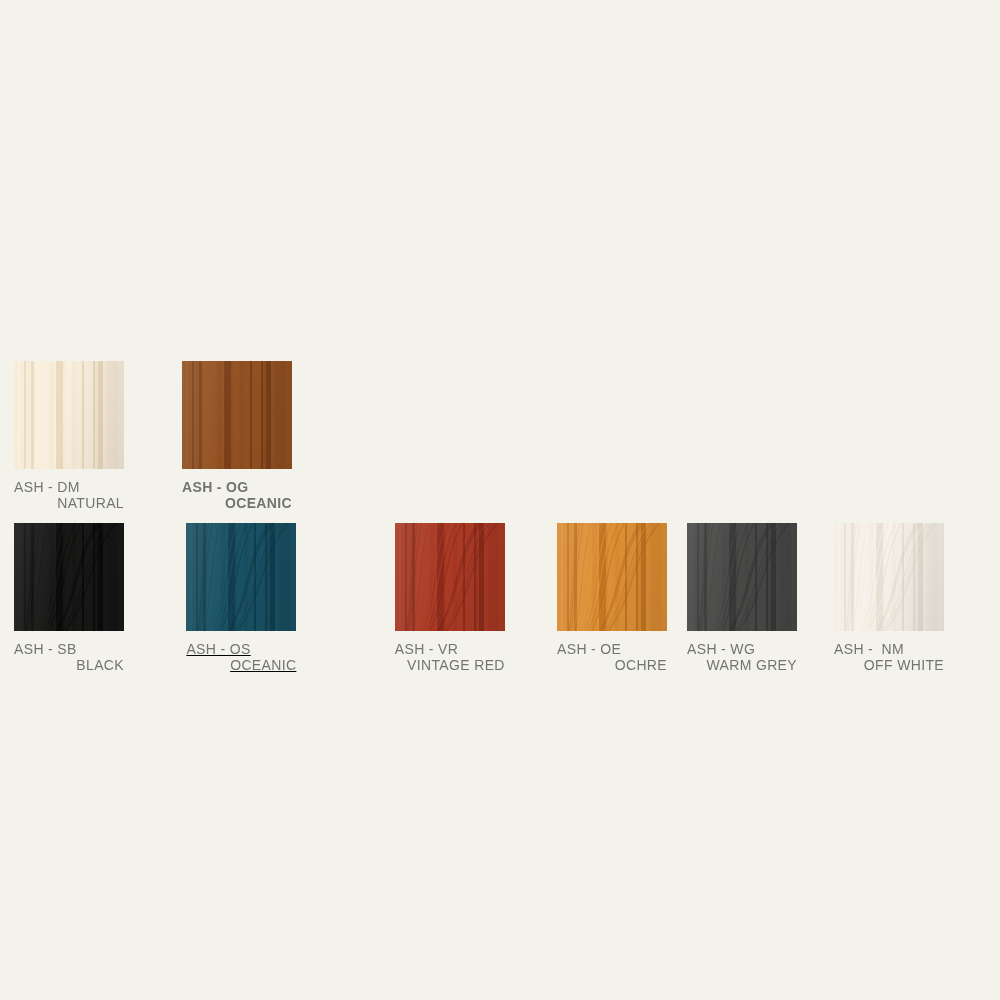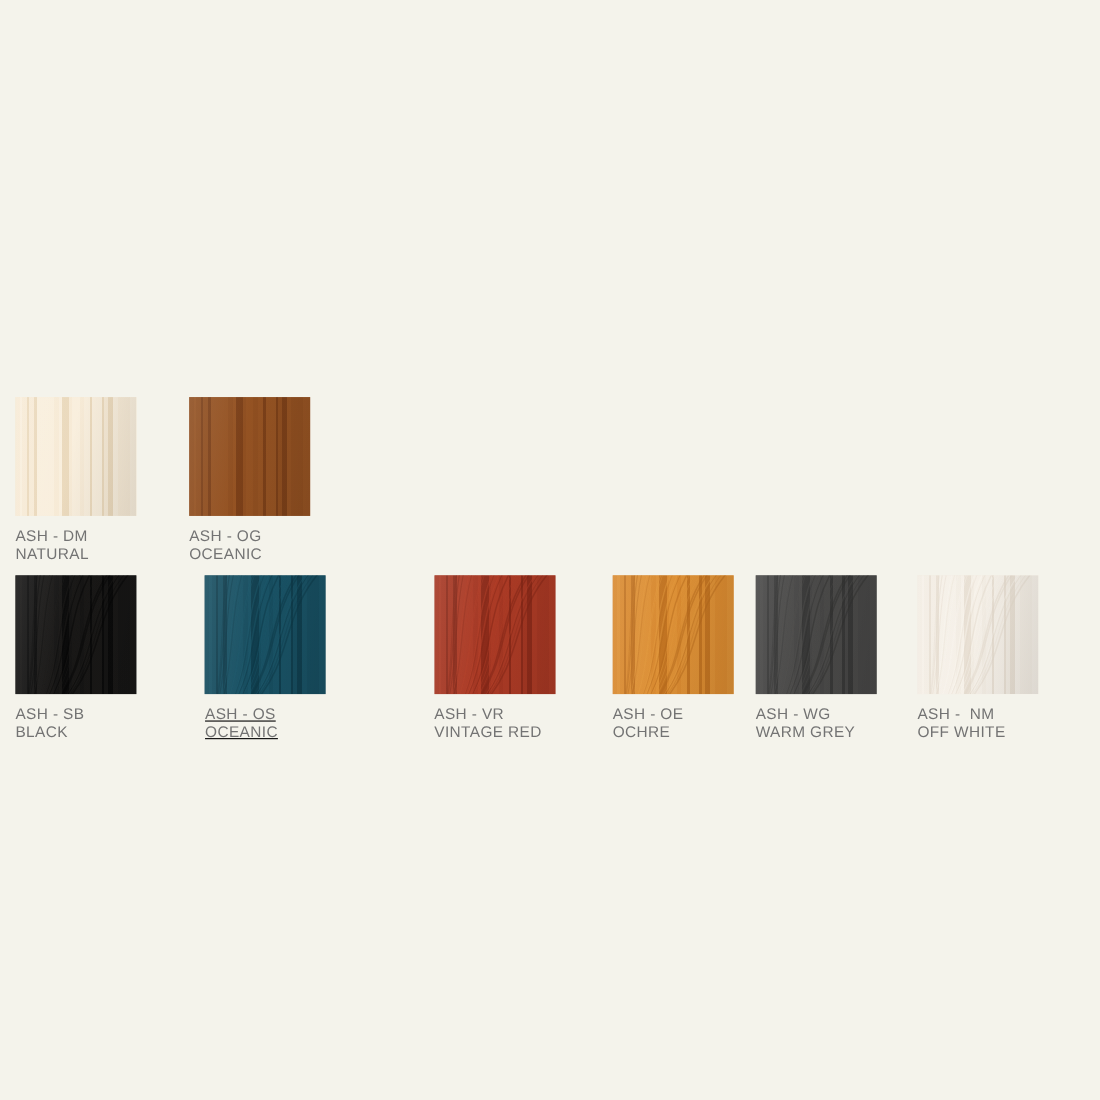--- a/index.html
+++ b/index.html
@@ -58,37 +58,37 @@
     line-height: 16px;
     letter-spacing: 0.35px;
     white-space: pre;
   }
   .caption-code {
     display: block;
     text-align: left;
   }
   .caption-name {
     display: block;
-    text-align: left;
+    text-align: right;
     white-space: nowrap;
   }
 </style>
 </head>
 <body style="background: rgb(244, 243, 235);">
 
 <div id="swatch-board">
   <div class="swatch-row row-1">
       <div class="swatch-cell" style="left: 0px;">
         <div class="swatch-chip" style="background: rgb(244, 230, 207);">
           <div class="grain-layer" style="background-image: linear-gradient(90deg, rgb(249, 238, 220) 0%, rgb(249, 238, 220) 3.9%, rgb(253, 246, 233) 3.9%, rgb(253, 246, 233) 5.73%, rgb(249, 238, 220) 5.73%, rgb(249, 238, 220) 9.37%, rgb(227, 207, 174) 9.37%, rgb(227, 207, 174) 11%, rgb(249, 238, 220) 11%, rgb(249, 238, 220) 15.44%, rgb(227, 207, 174) 15.44%, rgb(227, 207, 174) 18.21%, rgb(253, 246, 233) 18.21%, rgb(253, 246, 233) 23.02%, rgb(253, 246, 233) 23.02%, rgb(253, 246, 233) 26.97%, rgb(253, 246, 233) 26.97%, rgb(253, 246, 233) 31.86%, rgb(249, 238, 220) 31.86%, rgb(249, 238, 220) 36.14%, rgb(253, 246, 233) 36.14%, rgb(253, 246, 233) 38.31%, rgb(227, 207, 174) 38.31%, rgb(227, 207, 174) 44.68%, rgb(249, 238, 220) 44.68%, rgb(249, 238, 220) 46.54%, rgb(253, 246, 233) 46.54%, rgb(253, 246, 233) 53%, rgb(249, 238, 220) 53%, rgb(249, 238, 220) 56.5%, rgb(253, 246, 233) 56.5%, rgb(253, 246, 233) 61.4%, rgb(227, 207, 174) 61.4%, rgb(227, 207, 174) 63.54%, rgb(253, 246, 233) 63.54%, rgb(253, 246, 233) 67.19%, rgb(253, 246, 233) 67.19%, rgb(253, 246, 233) 71.4%, rgb(227, 207, 174) 71.4%, rgb(227, 207, 174) 73.44%, rgb(249, 238, 220) 73.44%, rgb(249, 238, 220) 76.58%, rgb(227, 207, 174) 76.58%, rgb(227, 207, 174) 78.21%, rgb(227, 207, 174) 78.21%, rgb(227, 207, 174) 80.73%, rgb(253, 246, 233) 80.73%, rgb(253, 246, 233) 84.52%, rgb(249, 238, 220) 84.52%, rgb(249, 238, 220) 89.03%, rgb(249, 238, 220) 89.03%, rgb(249, 238, 220) 94.41%, rgb(253, 246, 233) 94.41%, rgb(253, 246, 233) 96.35%, rgb(253, 246, 233) 96.35%, rgb(253, 246, 233) 100%); opacity: 0.55;"></div>
           <div class="grain-layer" style="background: linear-gradient(100deg, rgba(255, 255, 255, 0.1), rgba(255, 255, 255, 0) 45%, rgba(0, 0, 0, 0.1));"></div>
         </div>
         <div class="swatch-caption"><span class="caption-code">ASH - DM</span><span class="caption-name">NATURAL</span></div>
       </div>
-      <div class="swatch-cell" style="left: 158px;">
+      <div class="swatch-cell" style="left: 168px; font-weight: bold;">
         <div class="swatch-chip" style="background: rgb(138, 74, 30);">
           <div class="grain-layer" style="background-image: linear-gradient(90deg, rgb(147, 82, 34) 0%, rgb(147, 82, 34) 3.9%, rgb(156, 89, 38) 3.9%, rgb(156, 89, 38) 5.73%, rgb(147, 82, 34) 5.73%, rgb(147, 82, 34) 9.37%, rgb(111, 55, 20) 9.37%, rgb(111, 55, 20) 11%, rgb(147, 82, 34) 11%, rgb(147, 82, 34) 15.44%, rgb(111, 55, 20) 15.44%, rgb(111, 55, 20) 18.21%, rgb(156, 89, 38) 18.21%, rgb(156, 89, 38) 23.02%, rgb(156, 89, 38) 23.02%, rgb(156, 89, 38) 26.97%, rgb(156, 89, 38) 26.97%, rgb(156, 89, 38) 31.86%, rgb(147, 82, 34) 31.86%, rgb(147, 82, 34) 36.14%, rgb(156, 89, 38) 36.14%, rgb(156, 89, 38) 38.31%, rgb(111, 55, 20) 38.31%, rgb(111, 55, 20) 44.68%, rgb(147, 82, 34) 44.68%, rgb(147, 82, 34) 46.54%, rgb(156, 89, 38) 46.54%, rgb(156, 89, 38) 53%, rgb(147, 82, 34) 53%, rgb(147, 82, 34) 56.5%, rgb(156, 89, 38) 56.5%, rgb(156, 89, 38) 61.4%, rgb(111, 55, 20) 61.4%, rgb(111, 55, 20) 63.54%, rgb(156, 89, 38) 63.54%, rgb(156, 89, 38) 67.19%, rgb(156, 89, 38) 67.19%, rgb(156, 89, 38) 71.4%, rgb(111, 55, 20) 71.4%, rgb(111, 55, 20) 73.44%, rgb(147, 82, 34) 73.44%, rgb(147, 82, 34) 76.58%, rgb(111, 55, 20) 76.58%, rgb(111, 55, 20) 78.21%, rgb(111, 55, 20) 78.21%, rgb(111, 55, 20) 80.73%, rgb(156, 89, 38) 80.73%, rgb(156, 89, 38) 84.52%, rgb(147, 82, 34) 84.52%, rgb(147, 82, 34) 89.03%, rgb(147, 82, 34) 89.03%, rgb(147, 82, 34) 94.41%, rgb(156, 89, 38) 94.41%, rgb(156, 89, 38) 96.35%, rgb(156, 89, 38) 96.35%, rgb(156, 89, 38) 100%); opacity: 0.55;"></div>
           <div class="grain-layer" style="background: linear-gradient(100deg, rgba(255, 255, 255, 0.1), rgba(255, 255, 255, 0) 45%, rgba(0, 0, 0, 0.1));"></div>
         </div>
         <div class="swatch-caption"><span class="caption-code">ASH - OG</span><span class="caption-name">OCEANIC</span></div>
       </div>
     </div>
   <div class="swatch-row row-2">
       <div class="swatch-cell" style="left: 0px;">
         <div class="swatch-chip" style="background: rgb(18, 18, 18);">

